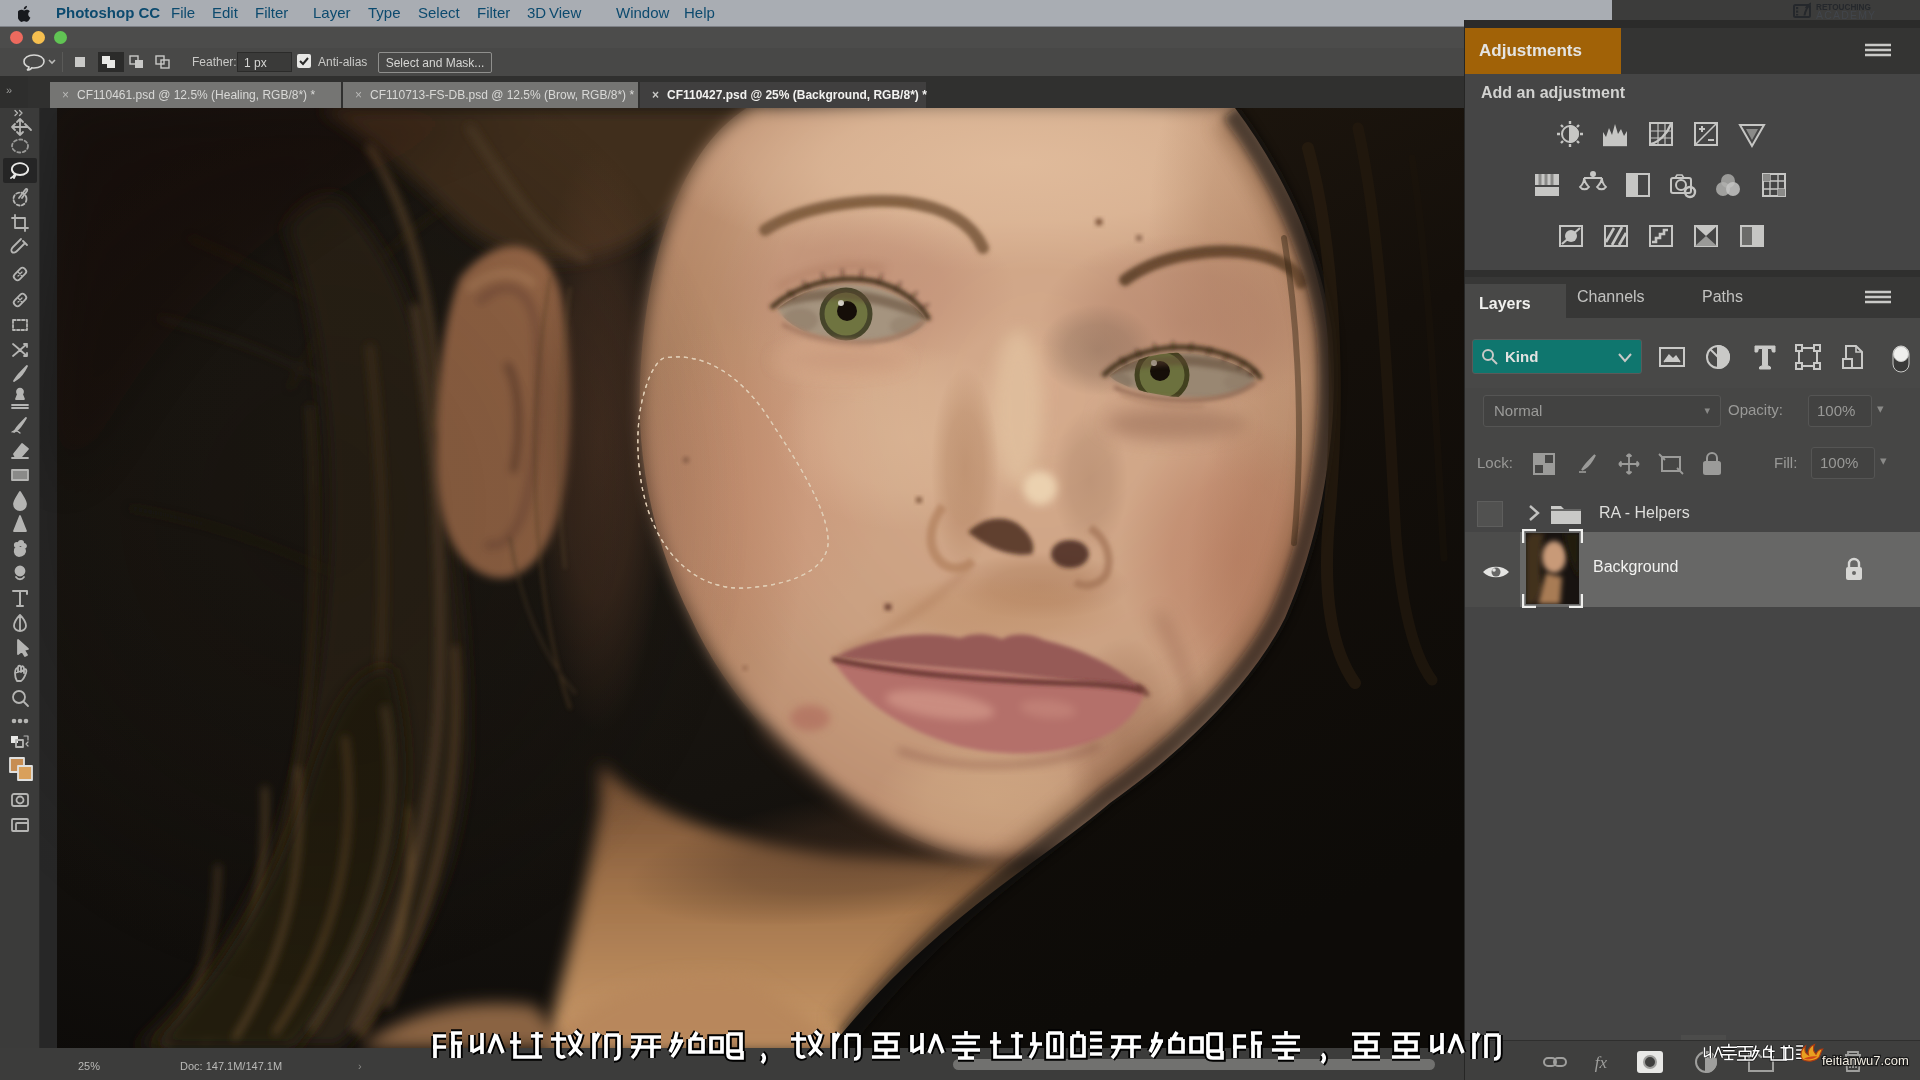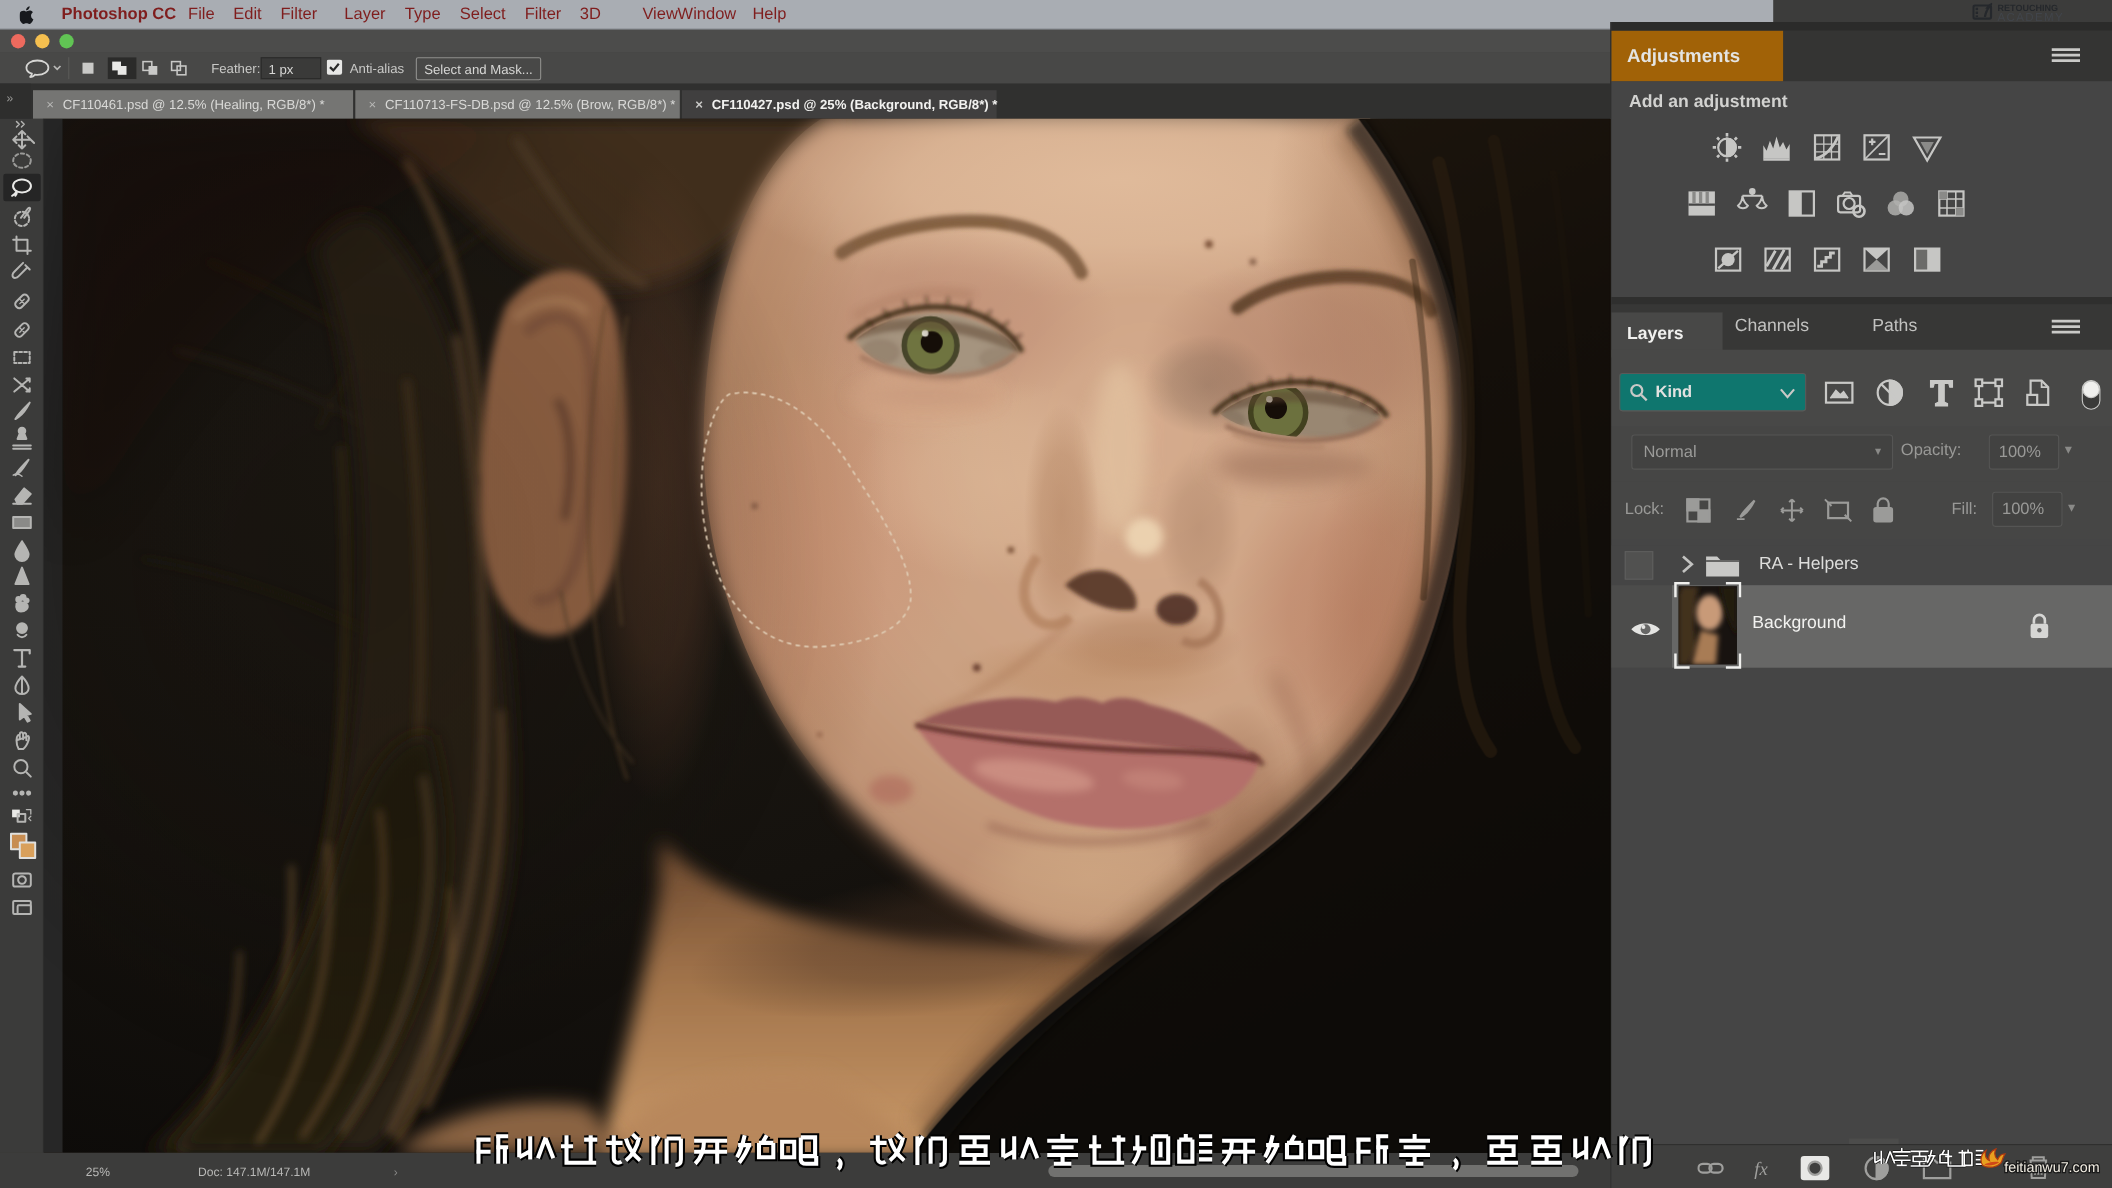--- a/index.html
+++ b/index.html
@@ -1,45 +1,45 @@
 <!DOCTYPE html>
 <html><head>
 <meta charset="utf-8">
 <style>
 * { margin:0; padding:0; box-sizing:border-box; }
 html,body { width:1920px; height:1080px; overflow:hidden; background:#3c3c3b; font-family:"Liberation Sans",sans-serif; }
 .abs { position:absolute; }
-#menubar { left:0; top:0; width:1612px; height:27px; background:#a9adb3; border-bottom:1px solid #7e8187; color:#7f1d1d; font-size:15px; }
+#menubar { left:0; top:0; width:1612px; height:27px; background:#a9adb3; border-bottom:1px solid #7e8187; color:#0c4a6e; font-size:15px; }
 #menubar .mi { position:absolute; top:4px; }
 #titlebar { left:0; top:27px; width:1464px; height:21px; background:#4c4c4b; }
 .tl { position:absolute; top:31px; width:13px; height:13px; border-radius:50%; }
 #optionsbar { left:0; top:48px; width:1464px; height:28px; background:#484847; color:#c9c9c7; font-size:12px; }
 #tabbar { left:0; top:76px; width:1464px; height:32px; background:#30302f; }
-.tab { position:absolute; top:6px; height:26px; font-size:12px; line-height:26px; white-space:nowrap; }
+.tab { position:absolute; top:6px; height:26px; font-size:12px; line-height:26px; white-space:nowrap;margin-left:20px; }
 #toolbar { left:0; top:108px; width:40px; height:940px; background:#3b3b3a; border-right:1px solid #2c2c2b; }
 #rightpanel { left:1464px; top:20px; width:456px; height:1060px; background:#454545; border-left:1px solid #262625; }
 #statusbar { left:0; top:1048px; width:1464px; height:32px; background:#3c3c3b; color:#b9b9b7; font-size:11px; }
 </style>
 </head>
 <body>
 
 <div id="menubar" class="abs">
   <svg class="abs" style="left:18px;top:5px" width="16" height="18" viewBox="0 0 16 18">
       <path fill="#17191d" d="M10.8 4.3c.8-.9 1.3-2.2 1.2-3.4-1.1.1-2.4.8-3.2 1.7-.7.8-1.3 2.1-1.2 3.3 1.3.1 2.5-.7 3.2-1.6zm1.2 1.9c-1.8-.1-3.3 1-4.1 1-.9 0-2.2-1-3.6-.9-1.8 0-3.5 1.1-4.4 2.7-1.9 3.3-.5 8.1 1.3 10.8.9 1.3 2 2.7 3.4 2.7 1.3-.1 1.9-.9 3.5-.9s2.1.9 3.6.8c1.5 0 2.4-1.3 3.3-2.6 1-1.5 1.5-3 1.5-3.1 0 0-2.9-1.1-2.9-4.4 0-2.7 2.2-4 2.3-4.1-1.3-1.8-3.2-2-3.9-2z" transform="scale(0.75)"></path>
     </svg>
   <div class="mi" style="left:56px;font-weight:bold">Photoshop CC</div>
   <div class="mi" style="left:171px">File</div>
   <div class="mi" style="left:212px">Edit</div>
   <div class="mi" style="left:255px">Filter</div>
   <div class="mi" style="left:313px">Layer</div>
   <div class="mi" style="left:368px">Type</div>
   <div class="mi" style="left:418px">Select</div>
   <div class="mi" style="left:477px">Filter</div>
   <div class="mi" style="left:527px">3D</div>
-  <div class="mi" style="left:584px">View</div>
+  <div class="mi" style="left:549px">View</div>
   <div class="mi" style="left:616px">Window</div>
   <div class="mi" style="left:684px">Help</div>
 </div>
 
 <div class="abs" style="left:1793px;top:1px;width:127px;height:20px">
   <svg width="127" height="20" viewBox="0 0 127 20">
     <rect x="1" y="4" width="16" height="12" rx="1.5" fill="none" stroke="#25282c" stroke-width="2"></rect>
     <rect x="3" y="6" width="2.2" height="2.2" fill="#25282c"></rect>
       <rect x="3" y="9.5" width="2.2" height="2.2" fill="#25282c"></rect>
       <rect x="3" y="13" width="2.2" height="1.5" fill="#25282c"></rect>

